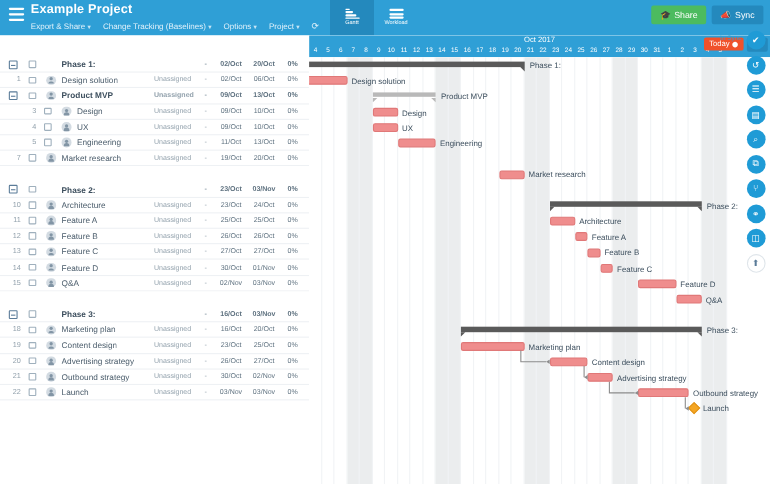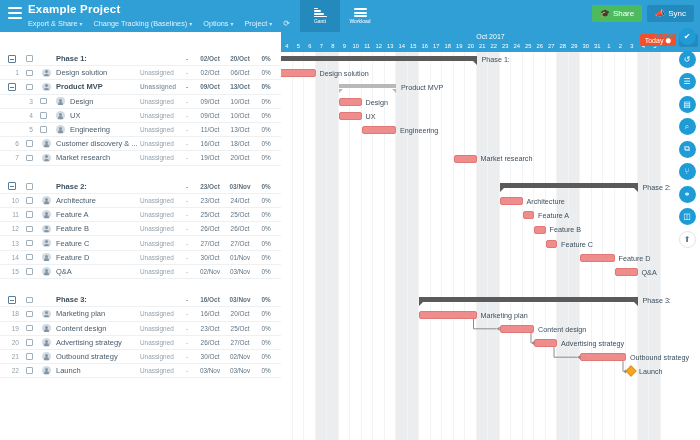--- a/index.html
+++ b/index.html
@@ -318,31 +318,20 @@
       </div>
       <div class="row">
         <div class="rnum" style="left: 21px;">5</div>
         <div class="chk" style="left: 40px;"></div>
         <div class="person" style="left: 56px;"></div>
         <div class="tname" style="left: 70px; max-width: 70px;">Engineering</div>
         <div class="c-assignee">Unassigned</div>
         <div class="c-eh">-</div>
         <div class="c-start">11/Oct</div>
         <div class="c-due">13/Oct</div>
-        <div class="c-pct">0%</div>
-      </div>
-      <div class="row">
-        <div class="rnum" style="left: 7px;">6</div>
-        <div class="chk" style="left: 26px;"></div>
-        <div class="person" style="left: 42px;"></div>
-        <div class="tname" style="left: 56px; max-width: 84px;">Customer discovery &amp; ...</div>
-        <div class="c-assignee">Unassigned</div>
-        <div class="c-eh">-</div>
-        <div class="c-start">16/Oct</div>
-        <div class="c-due">18/Oct</div>
         <div class="c-pct">0%</div>
       </div>
       <div class="row">
         <div class="rnum" style="left: 7px;">7</div>
         <div class="chk" style="left: 26px;"></div>
         <div class="person" style="left: 42px;"></div>
         <div class="tname" style="left: 56px; max-width: 84px;">Market research</div>
         <div class="c-assignee">Unassigned</div>
         <div class="c-eh">-</div>
         <div class="c-start">19/Oct</div>

